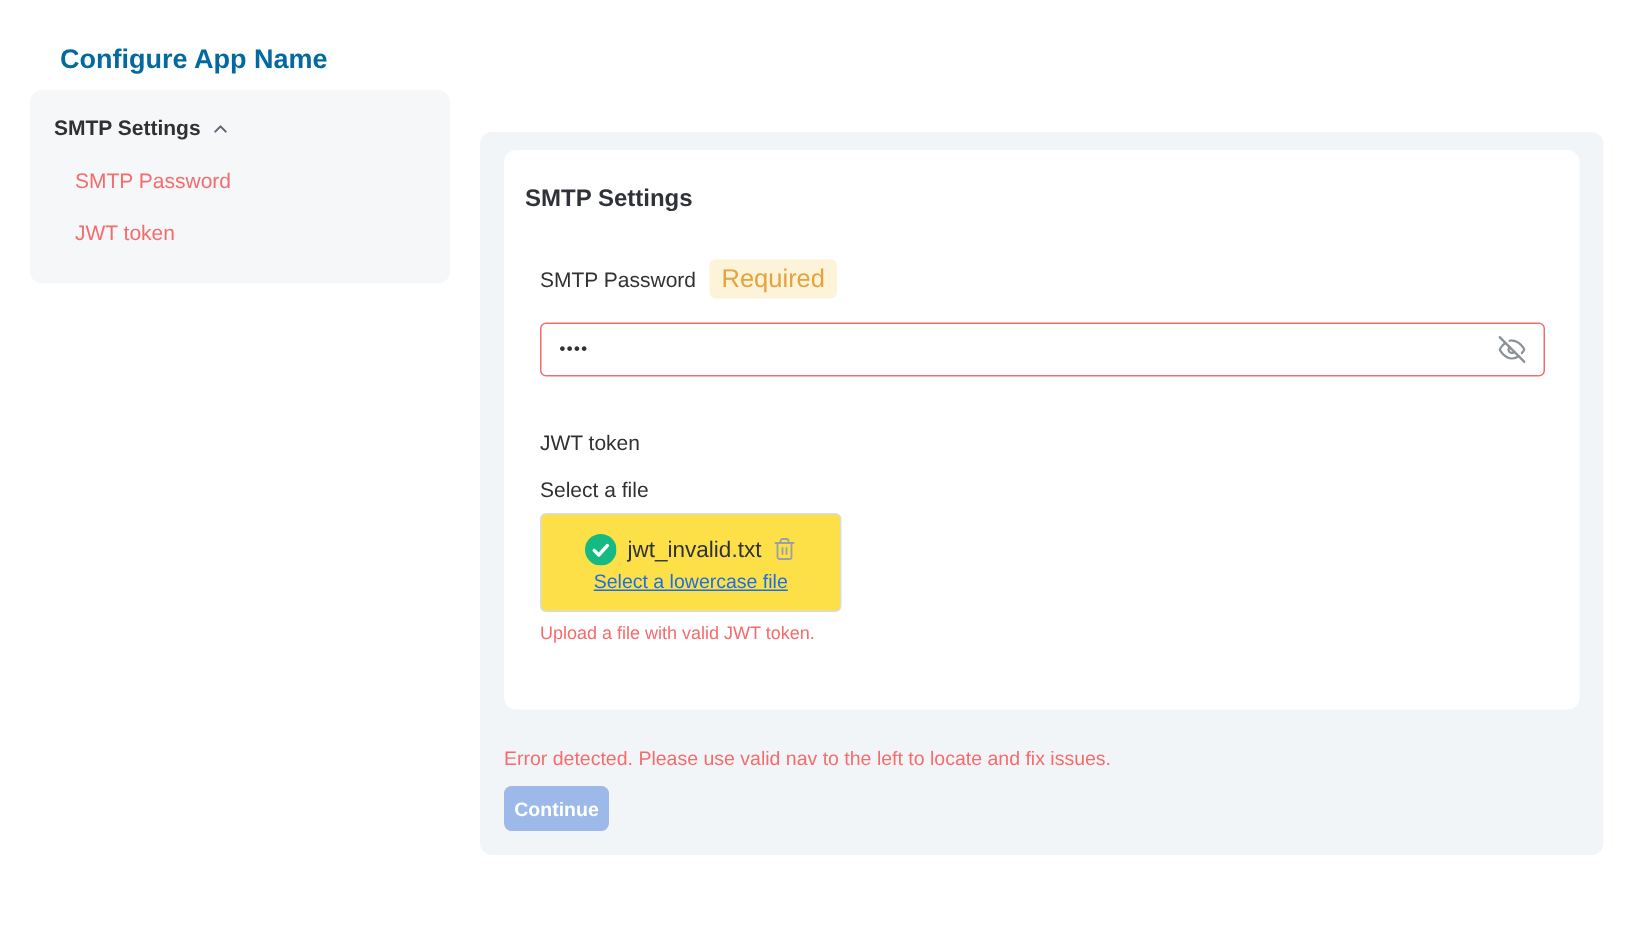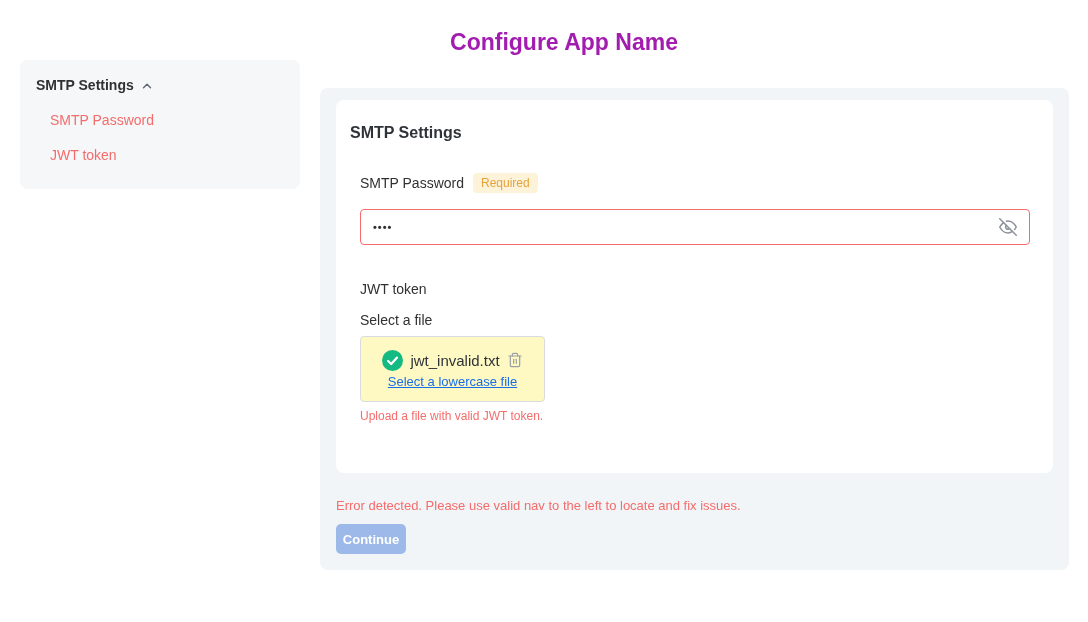--- a/index.html
+++ b/index.html
@@ -9,24 +9,23 @@
     font-family: "Liberation Sans", sans-serif;
     color: #303133;
     position: relative;
     overflow: hidden;
   }
 
   
   .page-title {
     position: absolute;
     top: 29px; left: 40px; right: 0;
-    text-align: center;
-    font-size: 23px;
-    font-weight: bold;
-    color: #a21caf;
+    font-size: 18px;
+    font-weight: bold;
+    color: #0369a1;
   }
 
   
   .sidebar {
     position: absolute;
     left: 20px; top: 60px;
     width: 280px; height: 129px;
     background: #f5f7f9;
     border-radius: 8px;
     padding: 17px 16px;
@@ -73,21 +72,21 @@
   .form-body { margin-left: 10px; }
 
   .field-label-row {
     margin-top: 31px;
     display: flex;
     align-items: center;
     gap: 9px;
   }
   .field-label { font-size: 14px; color: #303133; }
   .required-badge {
-    font-size: 12px;
+    font-size: 17px;
     color: #e6a23c;
     background: #fdf3d8;
     padding: 3px 8px;
     border-radius: 4px;
   }
 
   .password-input-wrap {
     margin-top: 16px;
     width: 670px; height: 36px;
     border: 1px solid #f56c6c;
@@ -120,24 +119,24 @@
     font-size: 12px;
     line-height: 16px;
     color: #f56c6c;
   }
 
   .jwt-label { margin-top: 36px; font-size: 14px; color: #303133; }
   .upload-label { margin-top: 15px; font-size: 14px; color: #303133; }
 
   .upload-box {
     margin-top: 8px;
-    width: 185px; height: 66px;
+    width: 201px; height: 66px;
     border: 1px solid #d8dce0;
     border-radius: 4px;
-    background: #fef9c3;
+    background: #fde047;
     display: flex;
     flex-direction: column;
     align-items: center;
     justify-content: center;
     gap: 3px;
   }
   .upload-file-row {
     display: flex;
     align-items: center;
     gap: 7px;

